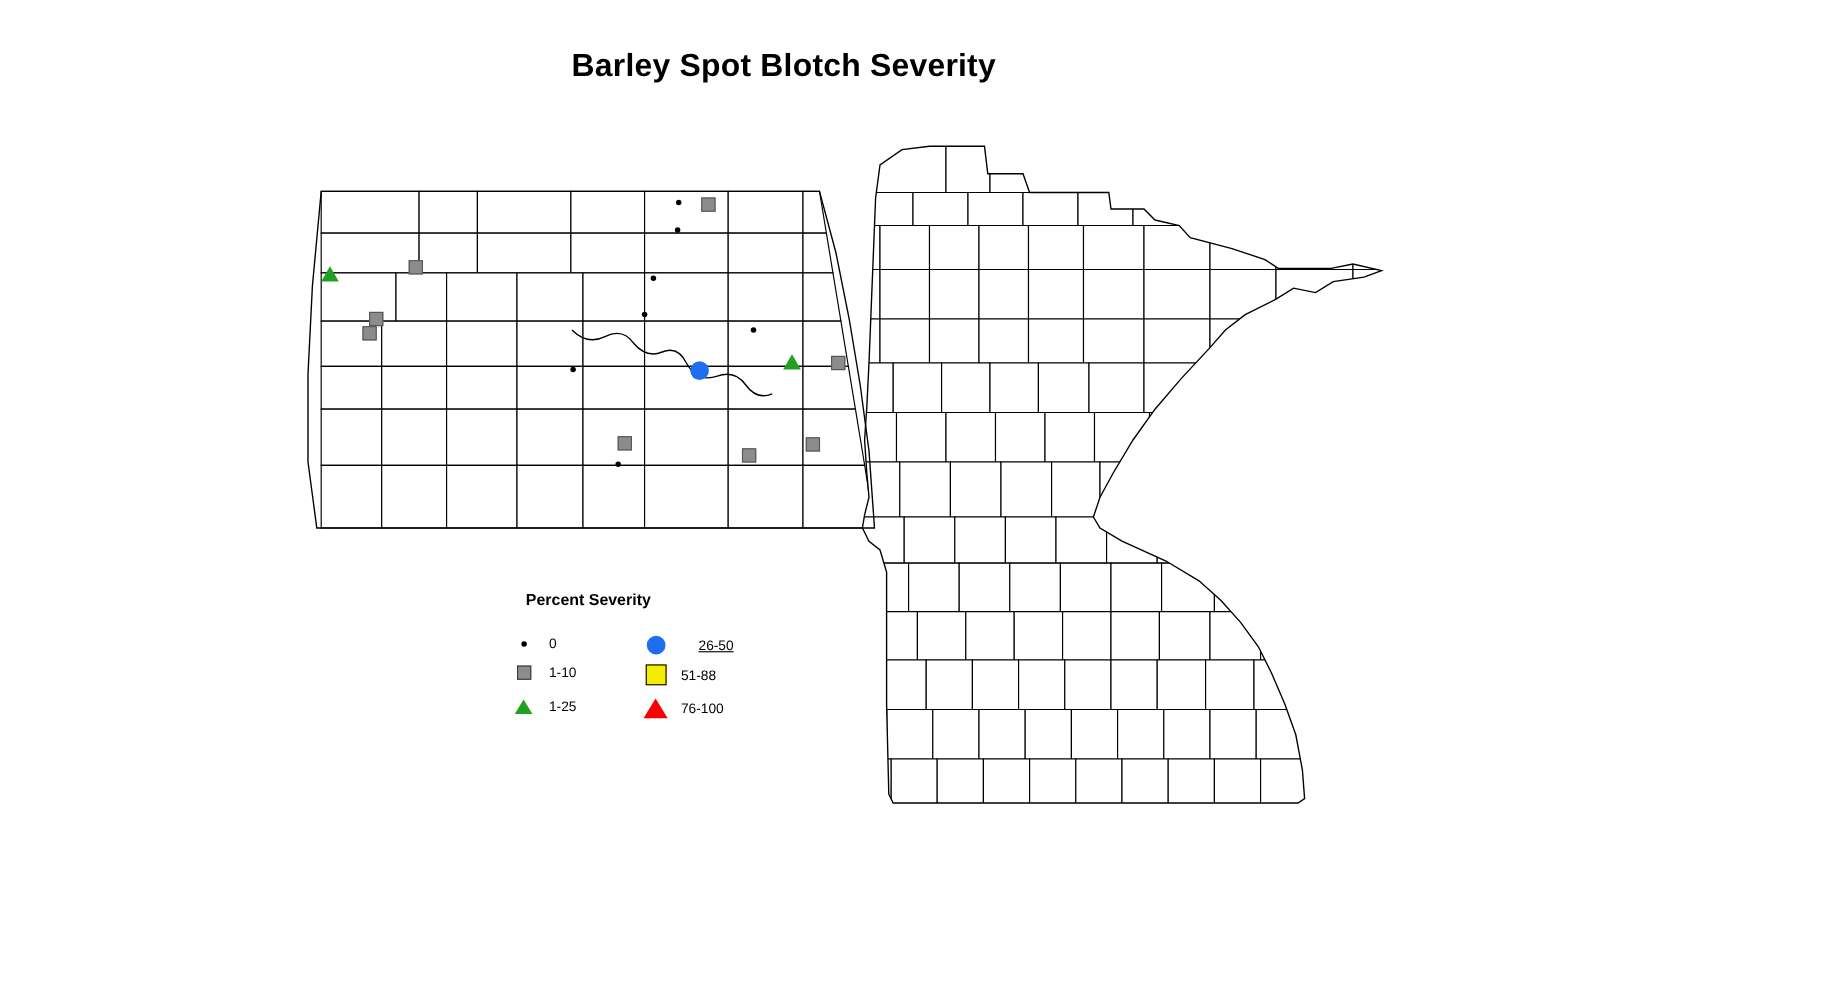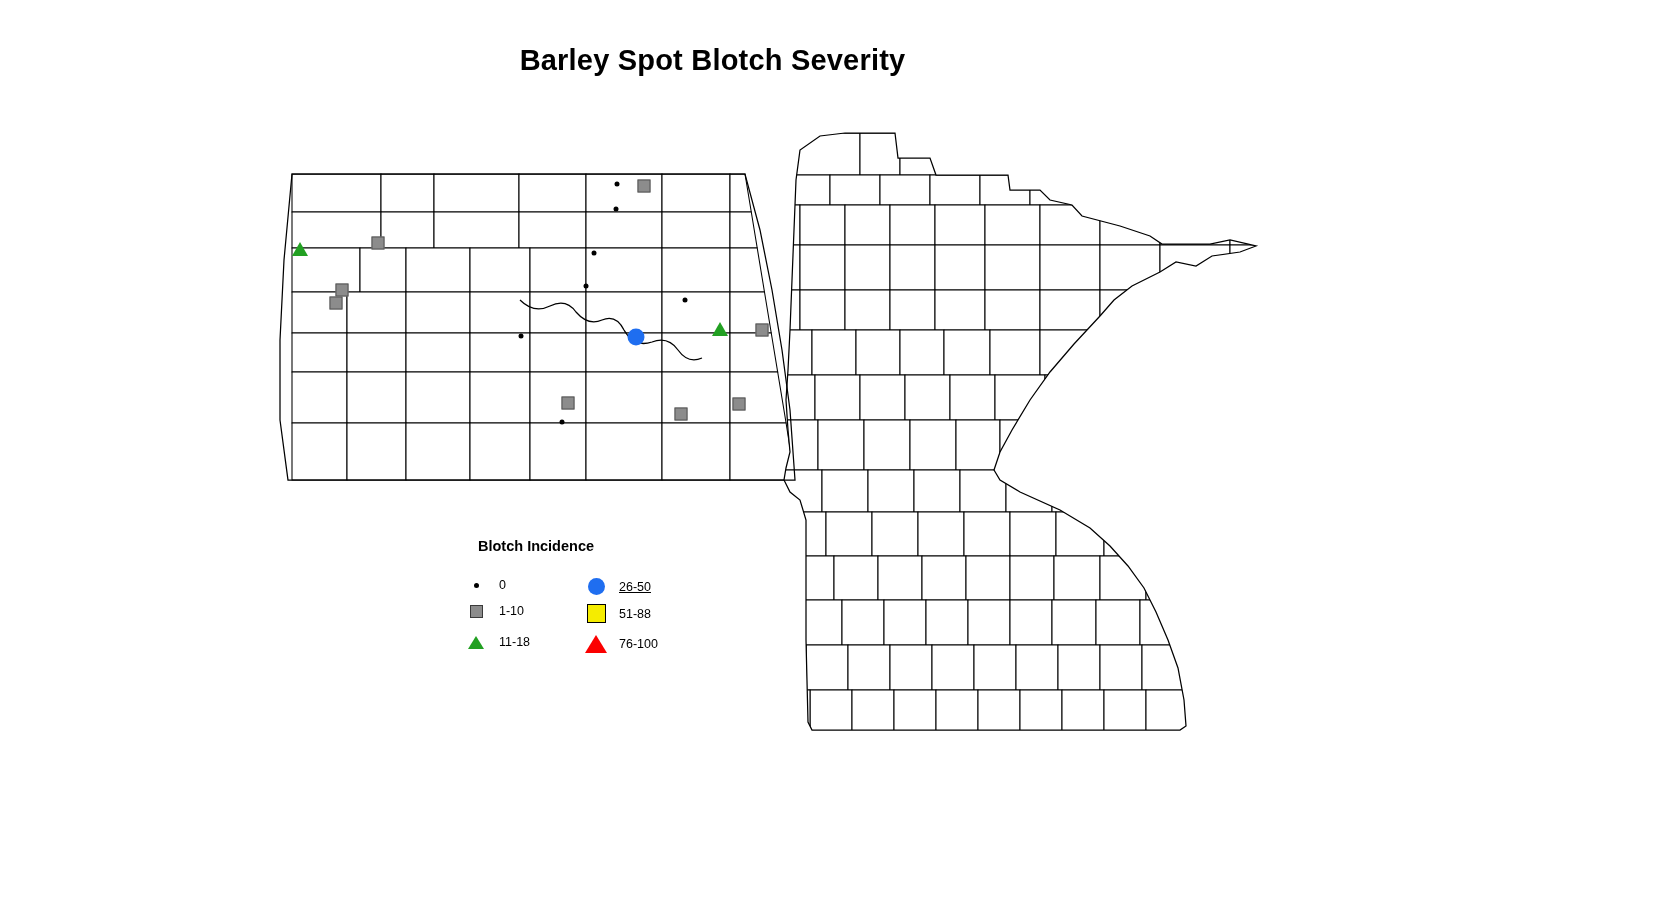--- a/index.html
+++ b/index.html
@@ -313,45 +313,45 @@
         <div class="marker" style="left: 739px; top: 404px;">
           <div class="m-square"></div>
         </div>
         <div class="marker" style="left: 562px; top: 422px;">
           <div class="m-dot"></div>
         </div>
       </div>
   </div>
 
   <div class="legend">
-    <div class="legend-title">Blotch Incidence</div>
+    <div class="legend-title">Percent Severity</div>
     <div id="legend-rows">
         <div class="lg-row" style="left: 10px; top: 48px;">
           <span class="lg-sym">
             <span class="sym-dot"></span>
           </span>
           <span class="lg-label" style="margin-left: 12px;">0</span>
         </div>
         <div class="lg-row" style="left: 10px; top: 74px;">
           <span class="lg-sym">
             <span class="sym-square" style="background: rgb(140, 140, 140);"></span>
           </span>
           <span class="lg-label" style="margin-left: 12px;">1-10</span>
         </div>
         <div class="lg-row" style="left: 10px; top: 105px;">
           <span class="lg-sym">
             <span class="sym-tri" style="border-bottom: 13px solid rgb(34, 160, 34);"></span>
           </span>
-          <span class="lg-label" style="margin-left: 12px;">11-18</span>
+          <span class="lg-label" style="margin-left: 12px;">1-25</span>
         </div>
         <div class="lg-row" style="left: 130px; top: 48px;">
           <span class="lg-sym">
             <span class="sym-circle" style="background: rgb(31, 110, 240);"></span>
           </span>
-          <span class="lg-label" style="margin-left: 12px; text-decoration: underline;">26-50</span>
+          <span class="lg-label" style="margin-left: 28px; text-decoration: underline;">26-50</span>
         </div>
         <div class="lg-row" style="left: 130px; top: 74px;">
           <span class="lg-sym">
             <span class="sym-square-lg" style="background: rgb(245, 236, 0);"></span>
           </span>
           <span class="lg-label" style="margin-left: 12px;">51-88</span>
         </div>
         <div class="lg-row" style="left: 130px; top: 105px;">
           <span class="lg-sym">
             <span class="sym-tri-lg" style="border-bottom: 18px solid rgb(251, 0, 0);"></span>

